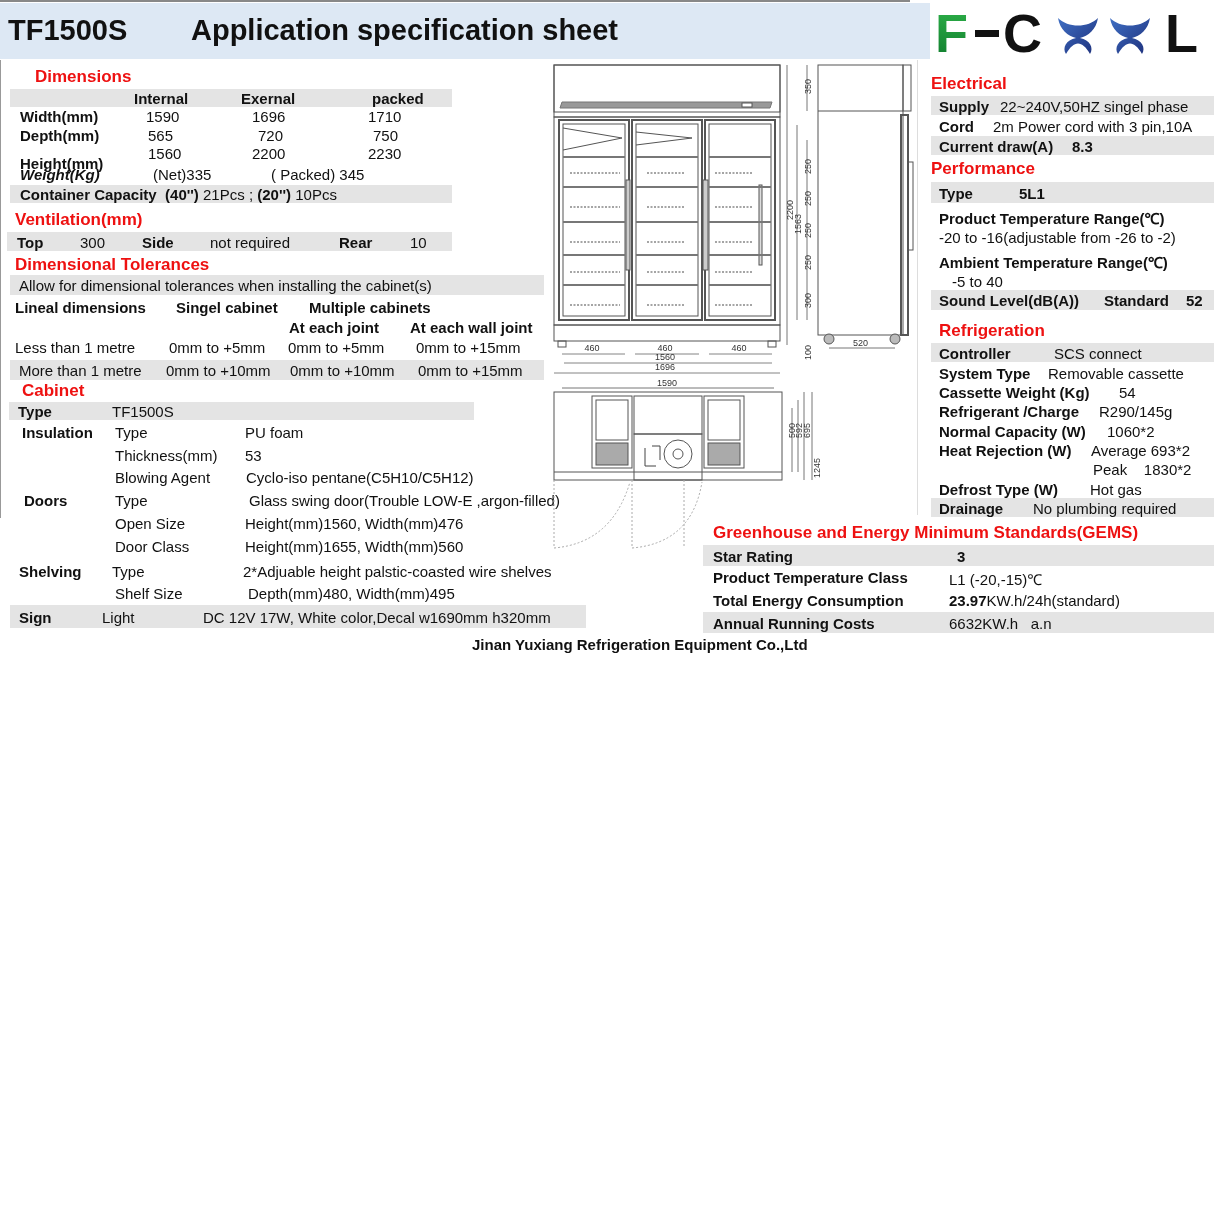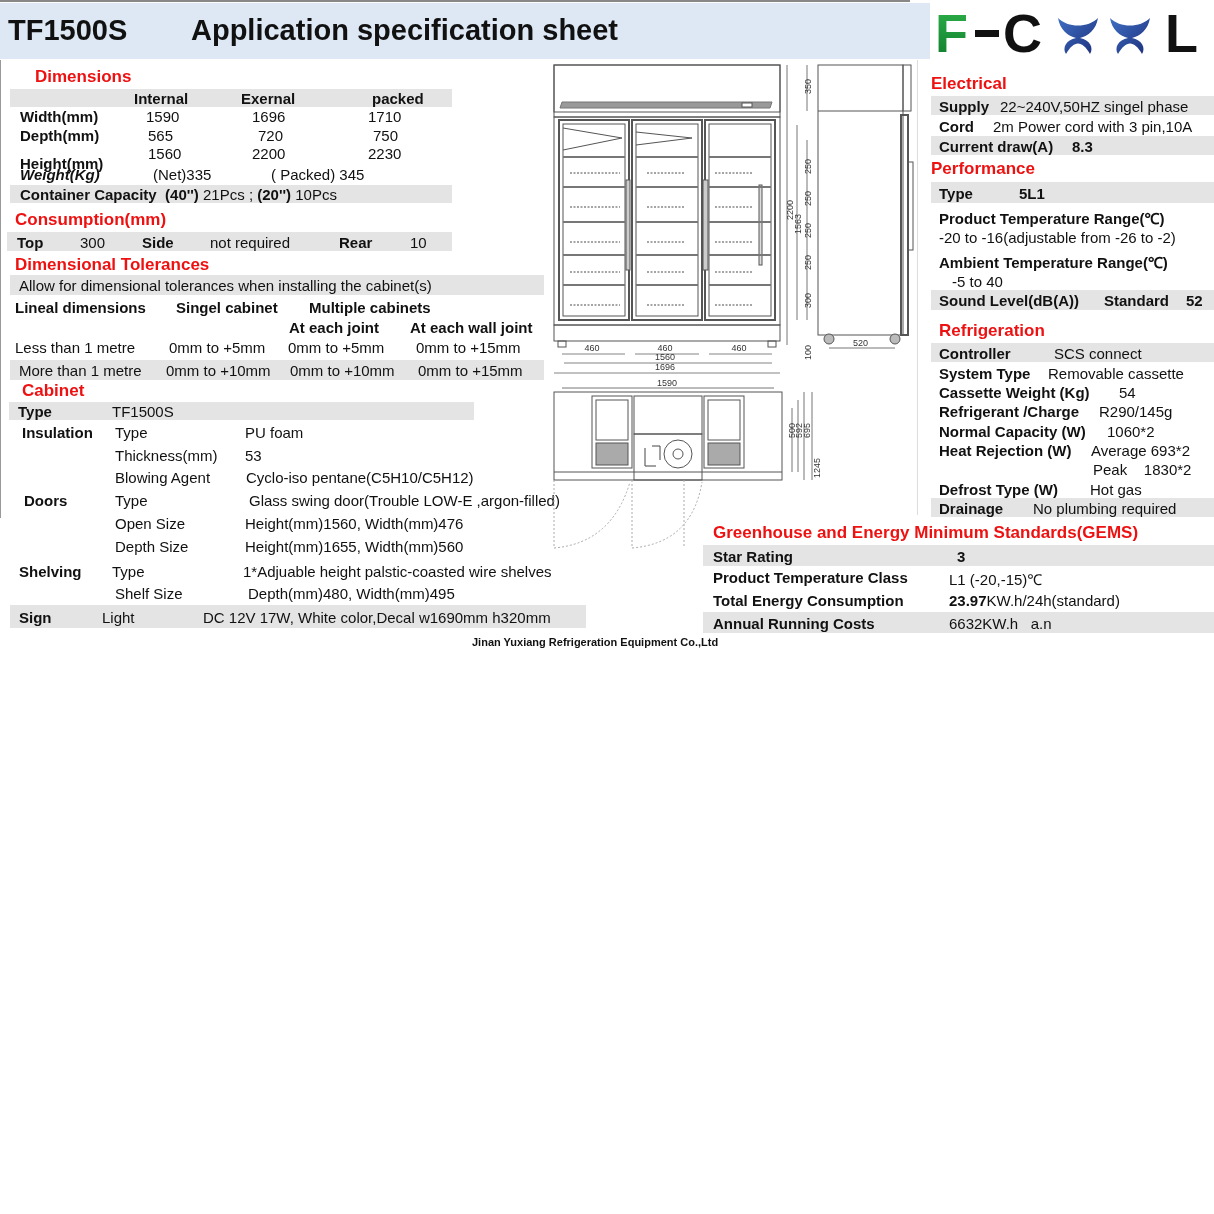--- a/index.html
+++ b/index.html
@@ -10,21 +10,21 @@
   .title-bar .topline { position:absolute; left:0; top:-3px; width:910px; height:2px; background:#888; }
   .title-model { left:8px; top:14px; font-size:29px; font-weight:bold; }
   .title-text { left:191px; top:14px; font-size:29px; font-weight:bold; }
   .logo { left:935px; top:4px; width:278px; height:52px; }
   .sec-title { color:#ee1111; font-weight:bold; font-size:17px; }
   .band { background:#e4e4e4; }
   .t { font-size:15px; white-space:nowrap; }
   .b { font-weight:bold; }
   .frame-left { left:0; top:60px; width:1px; height:458px; background:#999; }
   .frame-right { left:917px; top:60px; width:1px; height:455px; background:#ddd; }
-  .footer { left:472px; top:636px; font-size:11px; font-weight:bold; }
+  .footer { left:472px; top:636px; font-size:15px; font-weight:bold; }
 </style>
 </head>
 <body>
 
 <div class="abs title-bar">
     <div class="topline"></div>
   </div>
 <div class="abs title-model">TF1500S</div>
 <div class="abs title-text">Application specification sheet</div>
 
@@ -83,21 +83,21 @@
 
 <div class="abs band" style="left:10px;top:185px;width:442px;height:18px;"></div>
 <div class="abs t" style="left:20px;top:186px;">
   <b>Container Capacity</b>&nbsp;
   <b>(40'')</b>
   <span>21Pcs ;</span>
   <b>(20'')</b>
   <span>10Pcs</span>
 </div>
 
-<div class="abs sec-title" style="left:15px;top:210px;">Consumption(mm)</div>
+<div class="abs sec-title" style="left:15px;top:210px;">Ventilation(mm)</div>
 <div class="abs band" style="left:7px;top:232px;width:445px;height:19px;"></div>
 <div class="abs t b" style="left:17px;top:234px;">Top</div>
 <div class="abs t" style="left:80px;top:234px;">300</div>
 <div class="abs t b" style="left:142px;top:234px;">Side</div>
 <div class="abs t" style="left:210px;top:234px;">not required</div>
 <div class="abs t b" style="left:339px;top:234px;">Rear</div>
 <div class="abs t" style="left:410px;top:234px;">10</div>
 
 <div class="abs sec-title" style="left:15px;top:255px;">Dimensional Tolerances</div>
 <div class="abs band" style="left:10px;top:275px;width:534px;height:20px;"></div>
@@ -128,26 +128,26 @@
 <div class="abs t" style="left:115px;top:447px;">Thickness(mm)</div>
 <div class="abs t" style="left:245px;top:447px;">53</div>
 <div class="abs t" style="left:115px;top:469px;">Blowing Agent</div>
 <div class="abs t" style="left:246px;top:469px;">Cyclo-iso pentane(C5H10/C5H12)</div>
 
 <div class="abs t b" style="left:24px;top:492px;">Doors</div>
 <div class="abs t" style="left:115px;top:492px;">Type</div>
 <div class="abs t" style="left:249px;top:492px;">Glass swing  door(Trouble LOW-E ,argon-filled)</div>
 <div class="abs t" style="left:115px;top:515px;">Open Size</div>
 <div class="abs t" style="left:245px;top:515px;">Height(mm)1560, Width(mm)476</div>
-<div class="abs t" style="left:115px;top:538px;">Depth Size</div>
+<div class="abs t" style="left:115px;top:538px;">Door Class</div>
 <div class="abs t" style="left:245px;top:538px;">Height(mm)1655, Width(mm)560</div>
 
 <div class="abs t b" style="left:19px;top:563px;">Shelving</div>
 <div class="abs t" style="left:112px;top:563px;">Type</div>
-<div class="abs t" style="left:243px;top:563px;">1*Adjuable height palstic-coasted wire shelves</div>
+<div class="abs t" style="left:243px;top:563px;">2*Adjuable height palstic-coasted wire shelves</div>
 <div class="abs t" style="left:115px;top:585px;">Shelf Size</div>
 <div class="abs t" style="left:248px;top:585px;text-align:right;">Depth(mm)480, Width(mm)495</div>
 
 <div class="abs band" style="left:10px;top:605px;width:576px;height:23px;"></div>
 <div class="abs t b" style="left:19px;top:609px;">Sign</div>
 <div class="abs t" style="left:102px;top:609px;text-align:center;">Light</div>
 <div class="abs t" style="left:203px;top:609px;">DC 12V 17W, White color,Decal w1690mm h320mm</div>
 
 <div class="abs sec-title" style="left:931px;top:74px;">Electrical</div>
 <div class="abs band" style="left:931px;top:96px;width:283px;height:19px;"></div>

